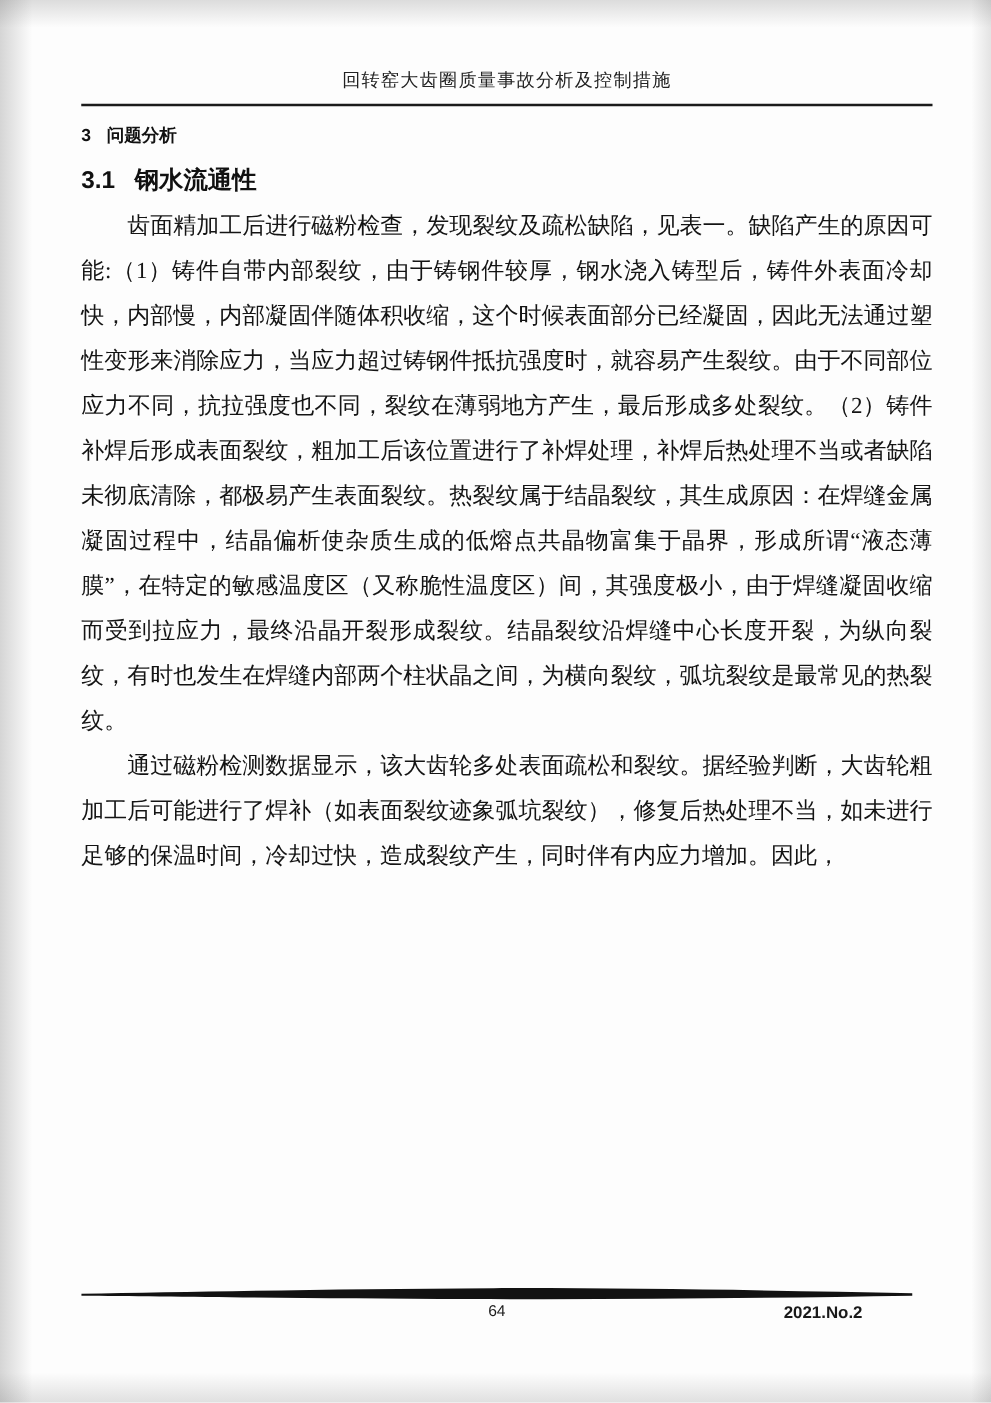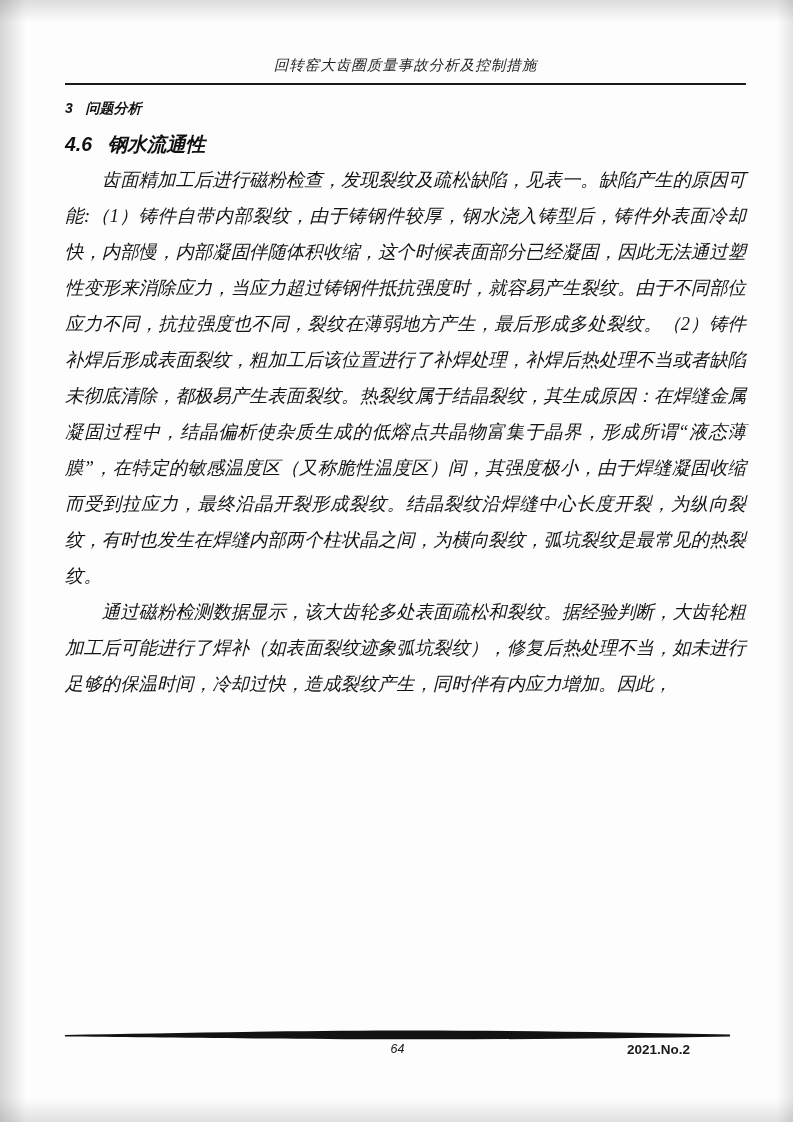--- a/index.html
+++ b/index.html
@@ -11,21 +11,20 @@
       linear-gradient(270deg, rgba(70,70,70,.14), rgba(255,255,255,0) 16px),
       linear-gradient(180deg, rgba(70,70,70,.18), rgba(255,255,255,0) 22px),
       linear-gradient(0deg, rgba(70,70,70,.16), rgba(255,255,255,0) 24px);
     font-family:"Liberation Serif","DejaVu Serif",serif;
     color:#161616;
   }
   .page{
     position:absolute; inset:0;
     padding:56px 47px 0 65px;
     box-sizing:border-box;
-    font-style:italic;
   }
   .running-head{
     text-align:center;
     font-size:14.5px;
     letter-spacing:1px;
     color:#222;
     line-height:18px;
   }
   .header-rule{
     margin-top:9px;
@@ -56,21 +55,21 @@
   .sec-num{ margin-right:0.9em; }
   .subsec-num{ margin-right:0.8em; }
   .footer{
     position:absolute; left:65px; right:63px; top:1029px; height:60px;
   }
   .footer-rule{ display:block; width:100%; height:12px; }
   .footer-row{ position:relative; height:20px; margin-top:1px; }
   .page-number{
     position:absolute; left:0; right:0; text-align:center;
     font-family:"Liberation Sans","DejaVu Sans",sans-serif;
-    font-size:12.5px; color:#1a1a1a;font-style:italic;
+    font-size:12.5px; color:#1a1a1a;
   }
   .issue-number{
     position:absolute; right:40px; top:0;
     font-family:"Liberation Sans","DejaVu Sans",sans-serif;
     font-size:13.5px; font-weight:600; color:#1a1a1a;
   }
 </style>
 </head>
 <body>
 
@@ -79,21 +78,21 @@
   <div class="running-head">回转窑大齿圈质量事故分析及控制措施</div>
 
   <div class="header-rule"></div>
 
 
   <h2 class="sec">
     <span class="sec-num">3</span><span>问题分析</span>
   </h2>
 
   <h3 class="subsec">
-    <span class="subsec-num">4.6</span><span>钢水流通性</span>
+    <span class="subsec-num">3.1</span><span>钢水流通性</span>
   </h3>
 
 
 
   <p class="body-par indent">齿面精加工后进行磁粉检查，发现裂纹及疏松缺陷，见表一。缺陷产生的原因可能:（1）铸件自带内部裂纹，由于铸钢件较厚，钢水浇入铸型后，铸件外表面冷却快，内部慢，内部凝固伴随体积收缩，这个时候表面部分已经凝固，因此无法通过塑性变形来消除应力，当应力超过铸钢件抵抗强度时，就容易产生裂纹。由于不同部位应力不同，抗拉强度也不同，裂纹在薄弱地方产生，最后形成多处裂纹。（2）铸件补焊后形成表面裂纹，粗加工后该位置进行了补焊处理，补焊后热处理不当或者缺陷未彻底清除，都极易产生表面裂纹。热裂纹属于结晶裂纹，其生成原因：在焊缝金属凝固过程中，结晶偏析使杂质生成的低熔点共晶物富集于晶界，形成所谓“液态薄膜”，在特定的敏感温度区（又称脆性温度区）间，其强度极小，由于焊缝凝固收缩而受到拉应力，最终沿晶开裂形成裂纹。结晶裂纹沿焊缝中心长度开裂，为纵向裂纹，有时也发生在焊缝内部两个柱状晶之间，为横向裂纹，弧坑裂纹是最常见的热裂纹。</p>
 
 
   <p class="body-par indent">通过磁粉检测数据显示，该大齿轮多处表面疏松和裂纹。据经验判断，大齿轮粗加工后可能进行了焊补（如表面裂纹迹象弧坑裂纹），修复后热处理不当，如未进行足够的保温时间，冷却过快，造成裂纹产生，同时伴有内应力增加。因此，</p>
 
 </div>

